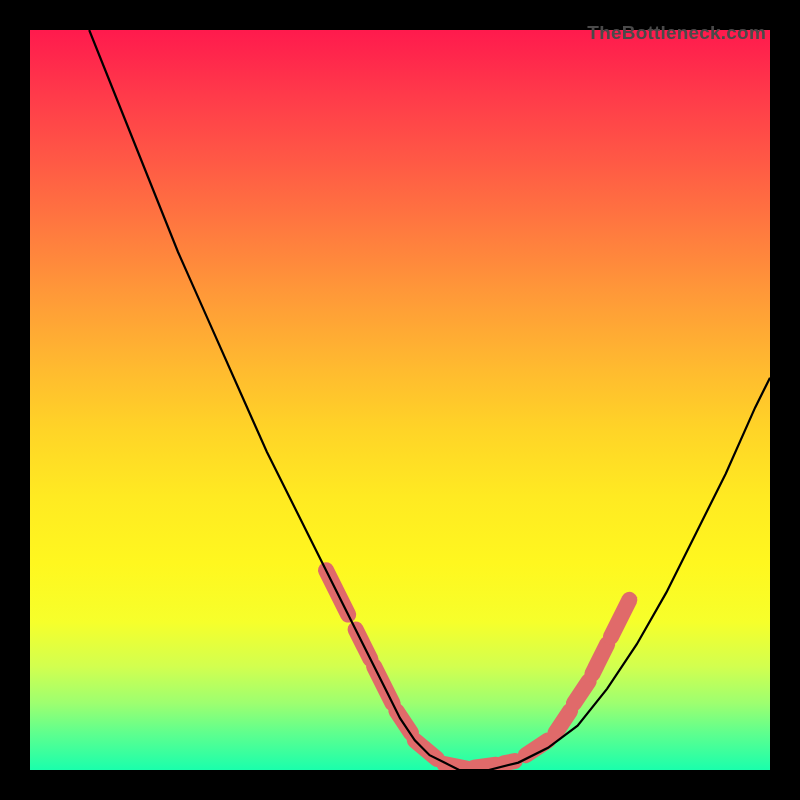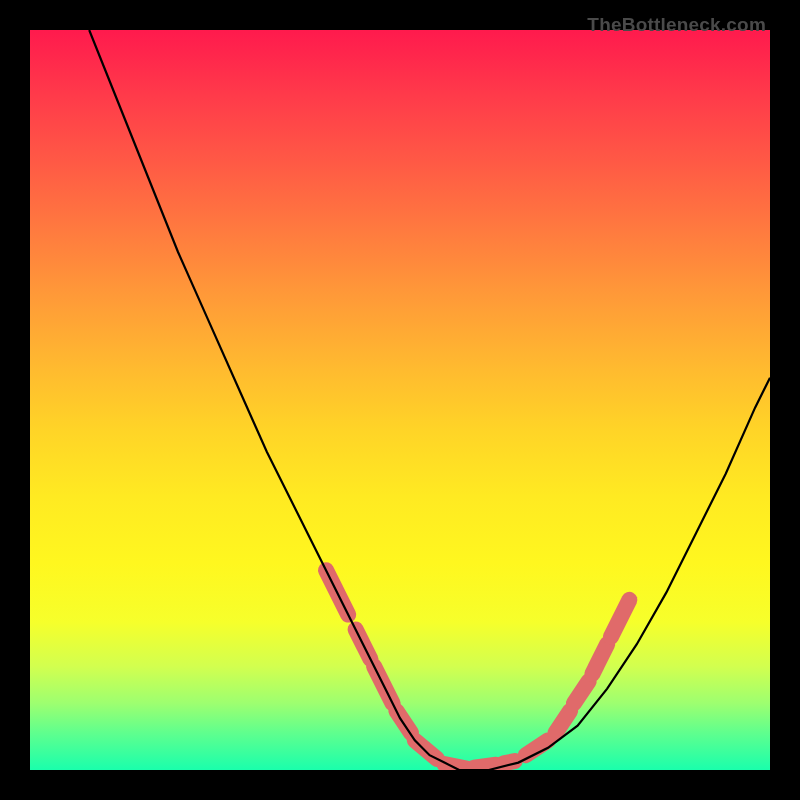--- a/index.html
+++ b/index.html
@@ -38,21 +38,21 @@
       #fff71f 72%,
       #f6ff2b 80%,
       #d2ff4f 86%,
       #9dff70 91%,
       #5fff8e 95%,
       #1affac 100%
     );
   }
   .watermark {
     position: absolute;
-    top: 14px;
+    top: 22px;
     right: 34px;
     color: #4a4a4a;
     font-size: 19px;
     font-weight: 600;
     letter-spacing: 0.2px;
     z-index: 5;
   }
   svg.curve {
     position: absolute;
     left: 0;

